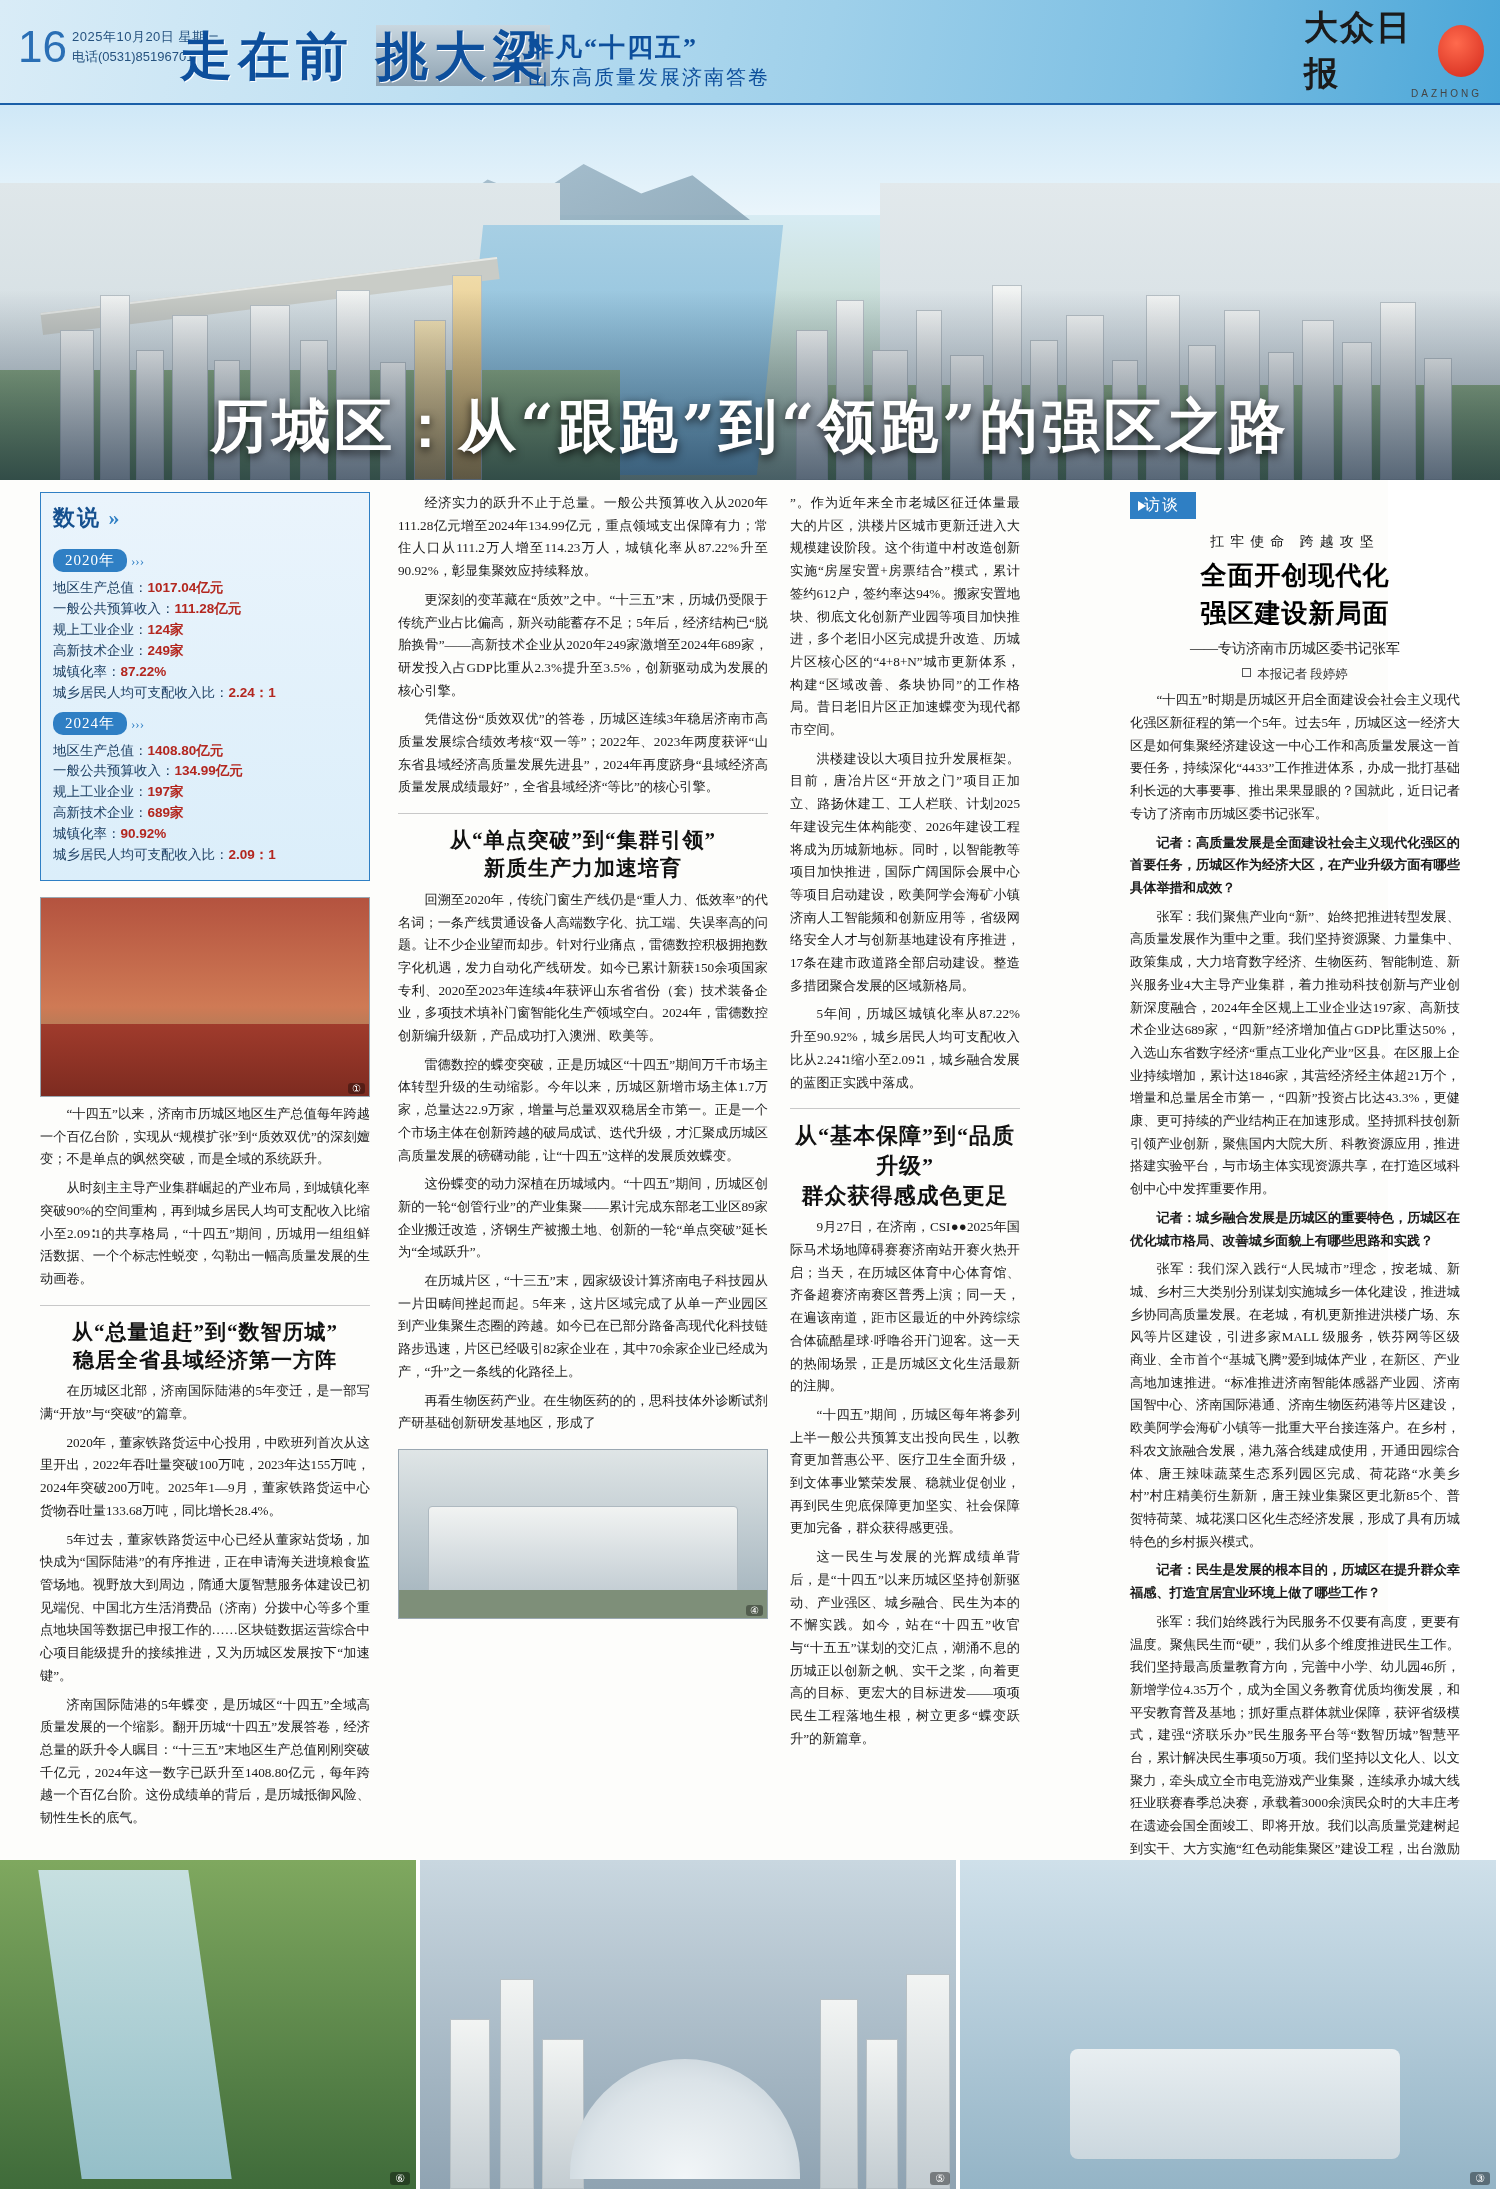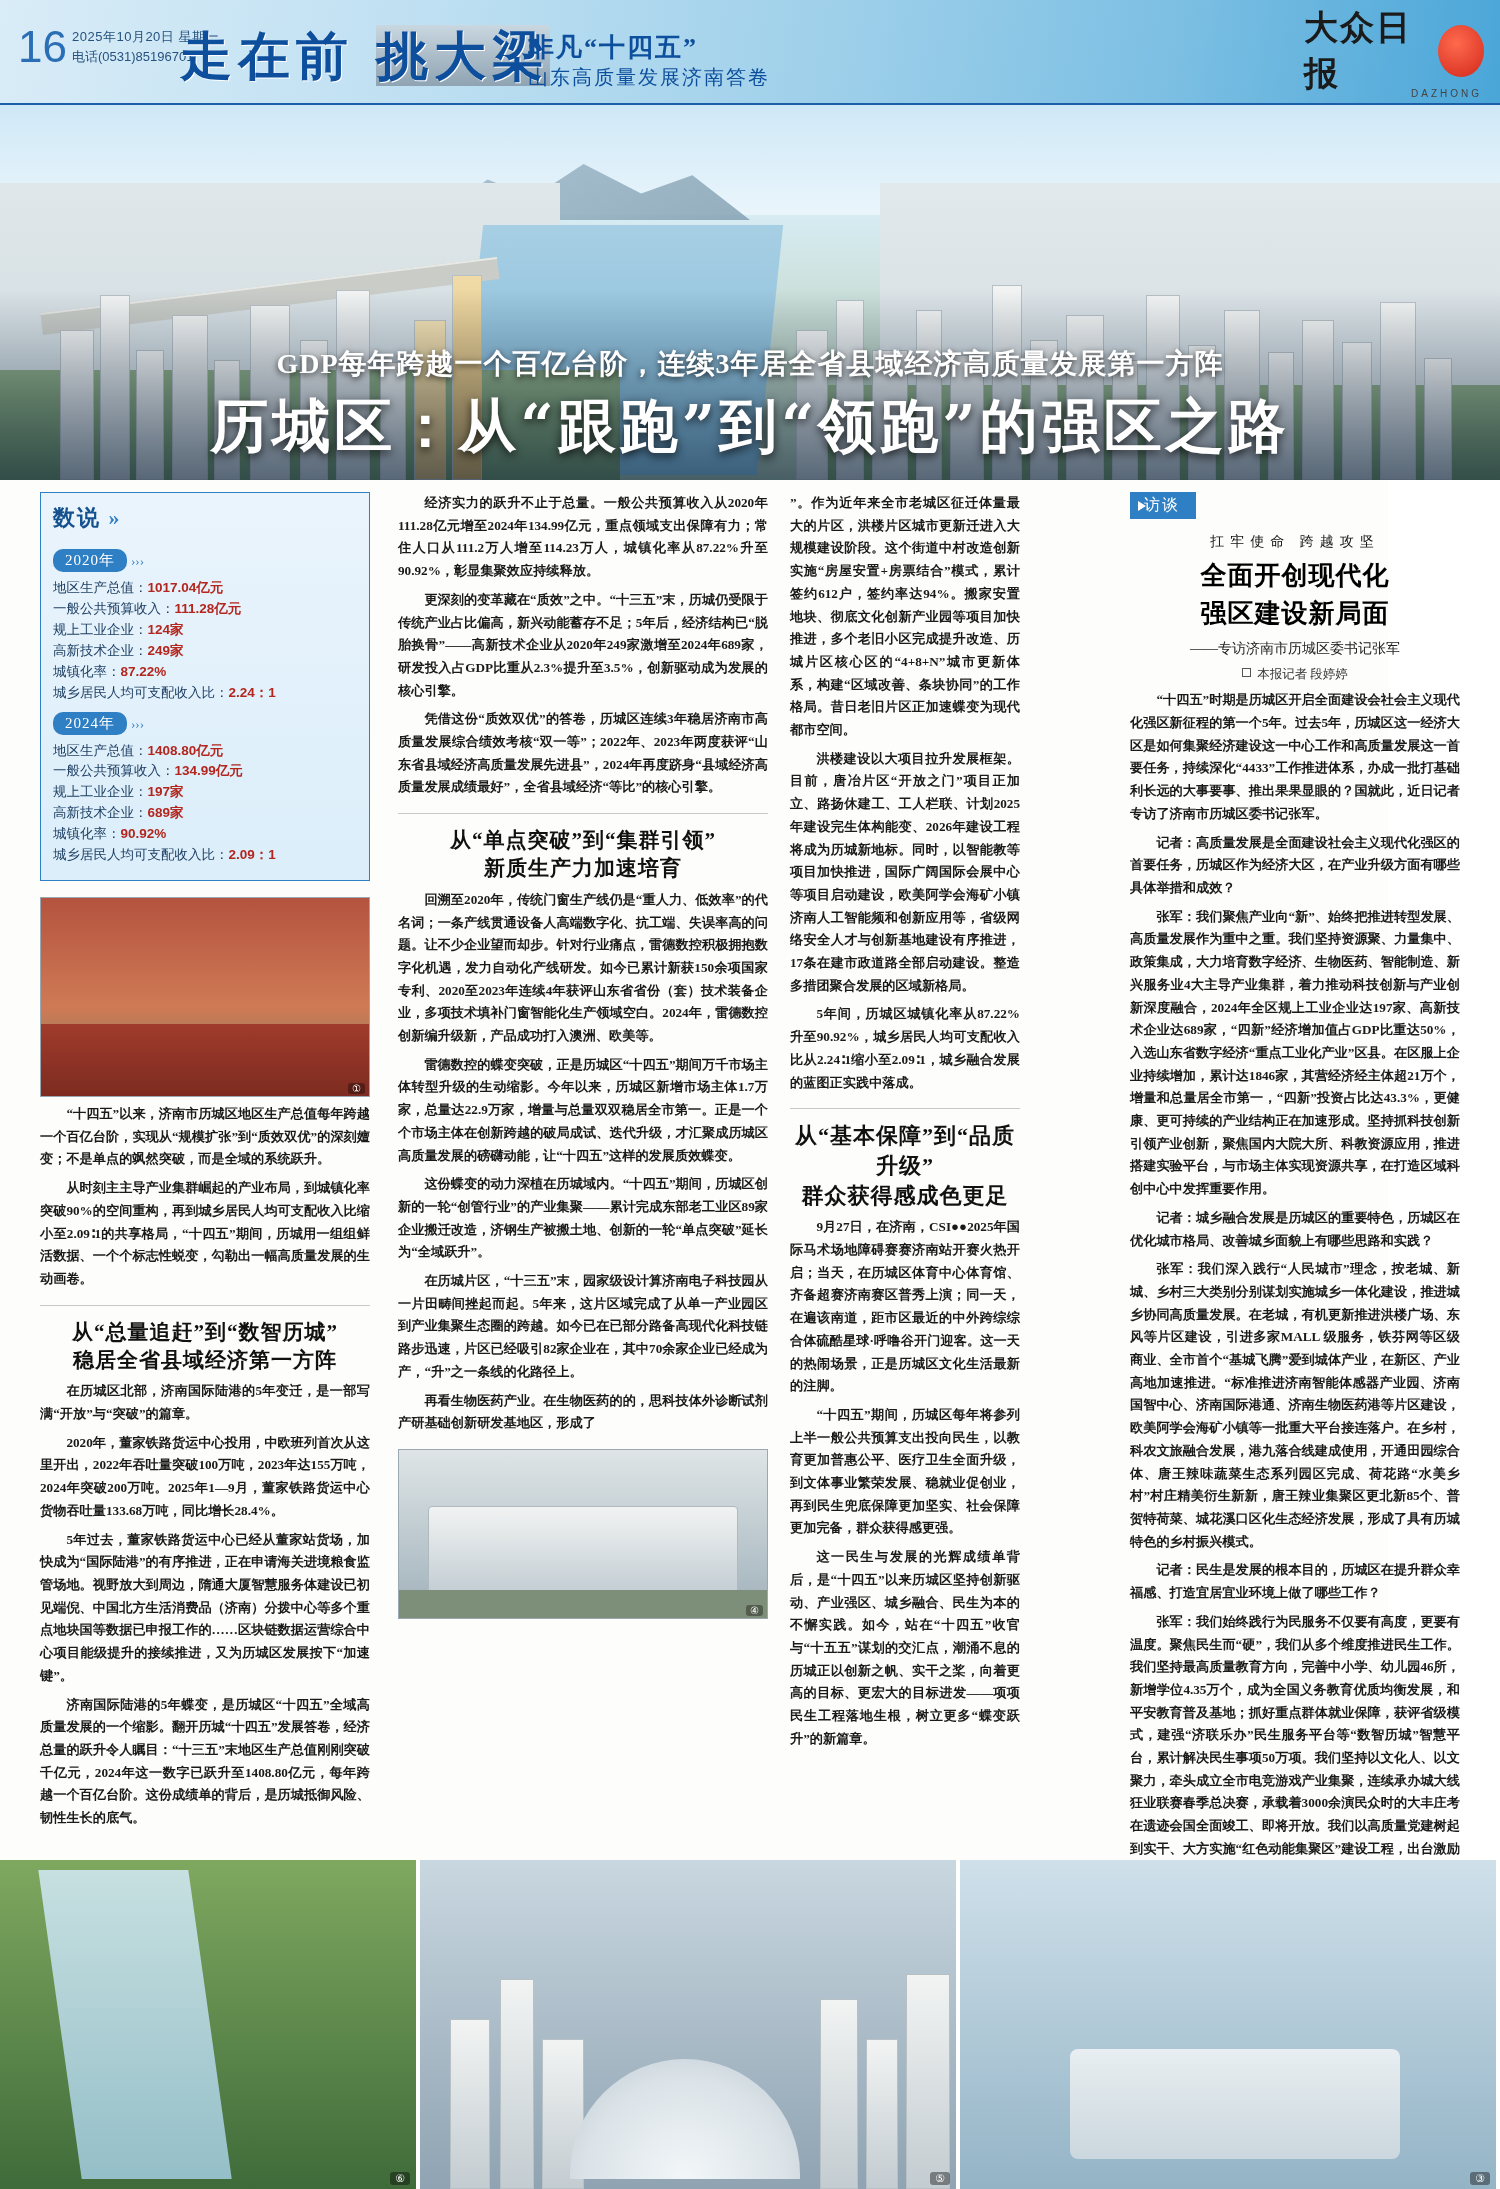--- a/index.html
+++ b/index.html
@@ -165,21 +165,21 @@
     background:rgba(0,0,0,.35); padding:0 4px; border-radius:3px;
   }
 
   h2.sec {
     font-size:21px; font-weight:bold; color:#111; letter-spacing:1px;
     margin:12px 0 2px; line-height:1.35; text-align:center;
   }
   h2.sec .l2 { display:block; }
   p.body {
     font-size:13.2px; line-height:1.72; color:#1a1a1a; text-align:justify;
-    margin:6px 0 0; text-indent:2em;font-weight:bold;
+    margin:6px 0 0; text-indent:2em;
   }
   .divider { height:1px; background:#c8c8c8; margin:14px 0 6px; }
 
   .interview-tab {
     display:inline-block; background:#2f7fc4; color:#fff; font-size:16px;
     padding:3px 16px 3px 14px; letter-spacing:2px; position:relative;
   }
   .interview-tab:before{
     content:""; position:absolute; left:8px; top:50%; margin-top:-5px;
     border-left:8px solid #fff; border-top:5px solid transparent;
@@ -256,21 +256,20 @@
     <div class="bld" style="left:1112px;width:26px;height:120px;"></div>
     <div class="bld" style="left:1146px;width:34px;height:185px;"></div>
     <div class="bld" style="left:1188px;width:28px;height:135px;"></div>
     <div class="bld" style="left:1224px;width:36px;height:170px;"></div>
     <div class="bld" style="left:1268px;width:26px;height:128px;"></div>
     <div class="bld" style="left:1302px;width:32px;height:160px;"></div>
     <div class="bld" style="left:1342px;width:30px;height:138px;"></div>
     <div class="bld" style="left:1380px;width:36px;height:178px;"></div>
     <div class="bld" style="left:1424px;width:28px;height:122px;"></div>
     <div class="shade"></div>
-    <div class="hero-sub">GDP每年跨越一个百亿台阶，连续3年居全省县域经济高质量发展第一方阵</div>
     <div class="hero-title">历城区：从“跟跑”到“领跑”的强区之路</div>
   </div>
 
   <div class="content">
 
     <div class="col colA">
 
       <div class="shusho-box">
         <div class="shusho-title">
           <span>数说</span> <span style="color:#2f7fc4;">»</span>

